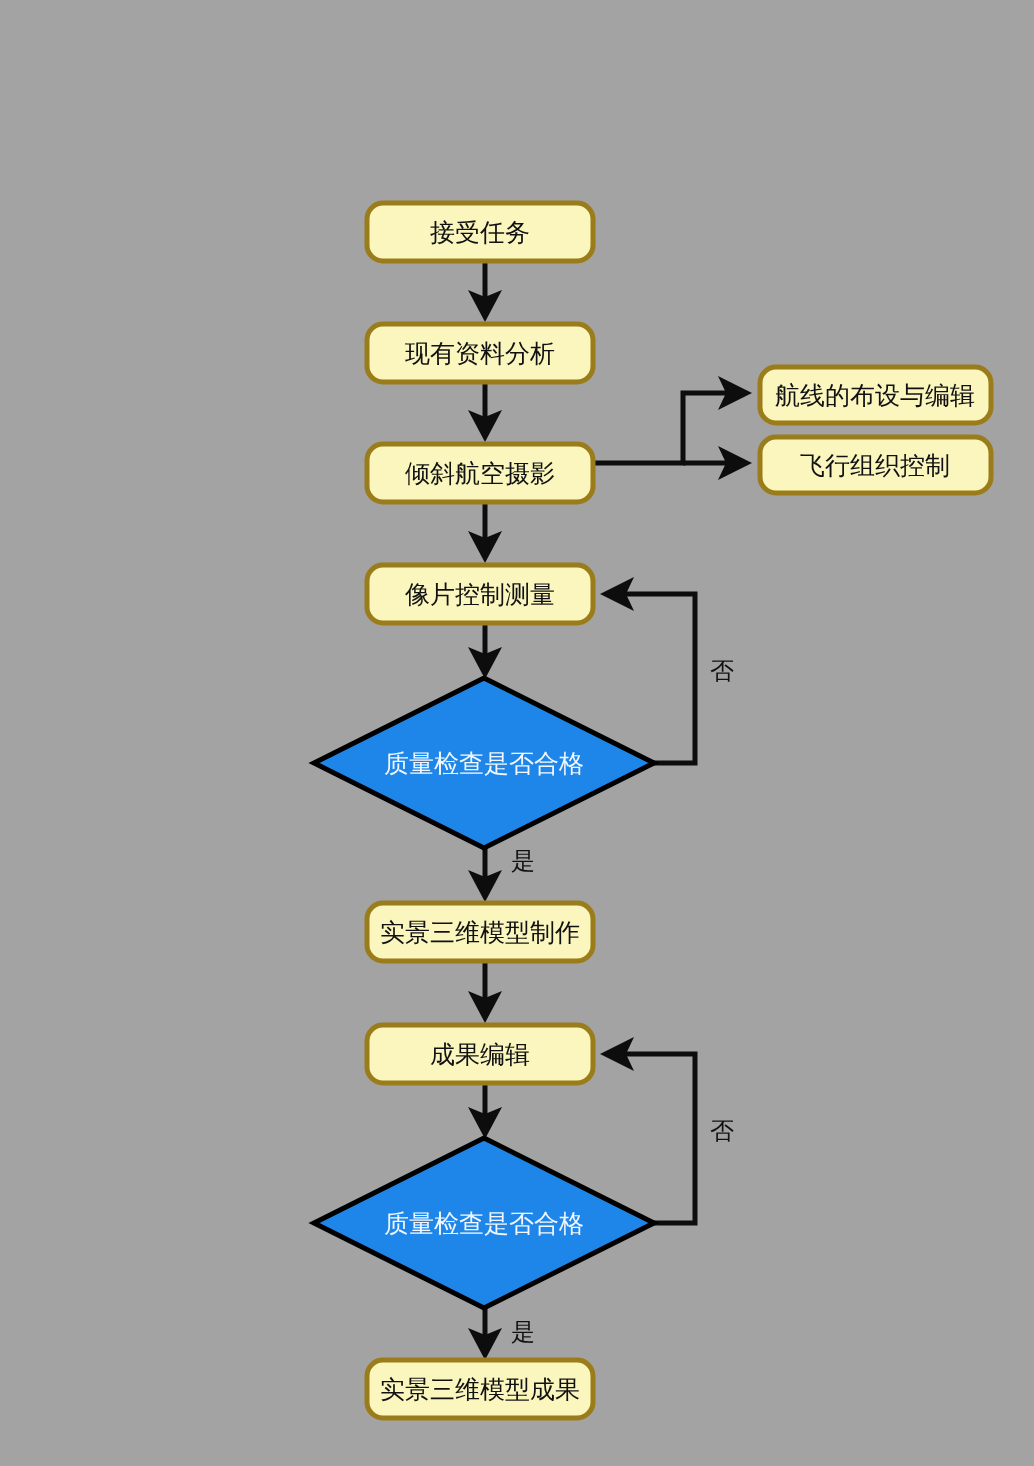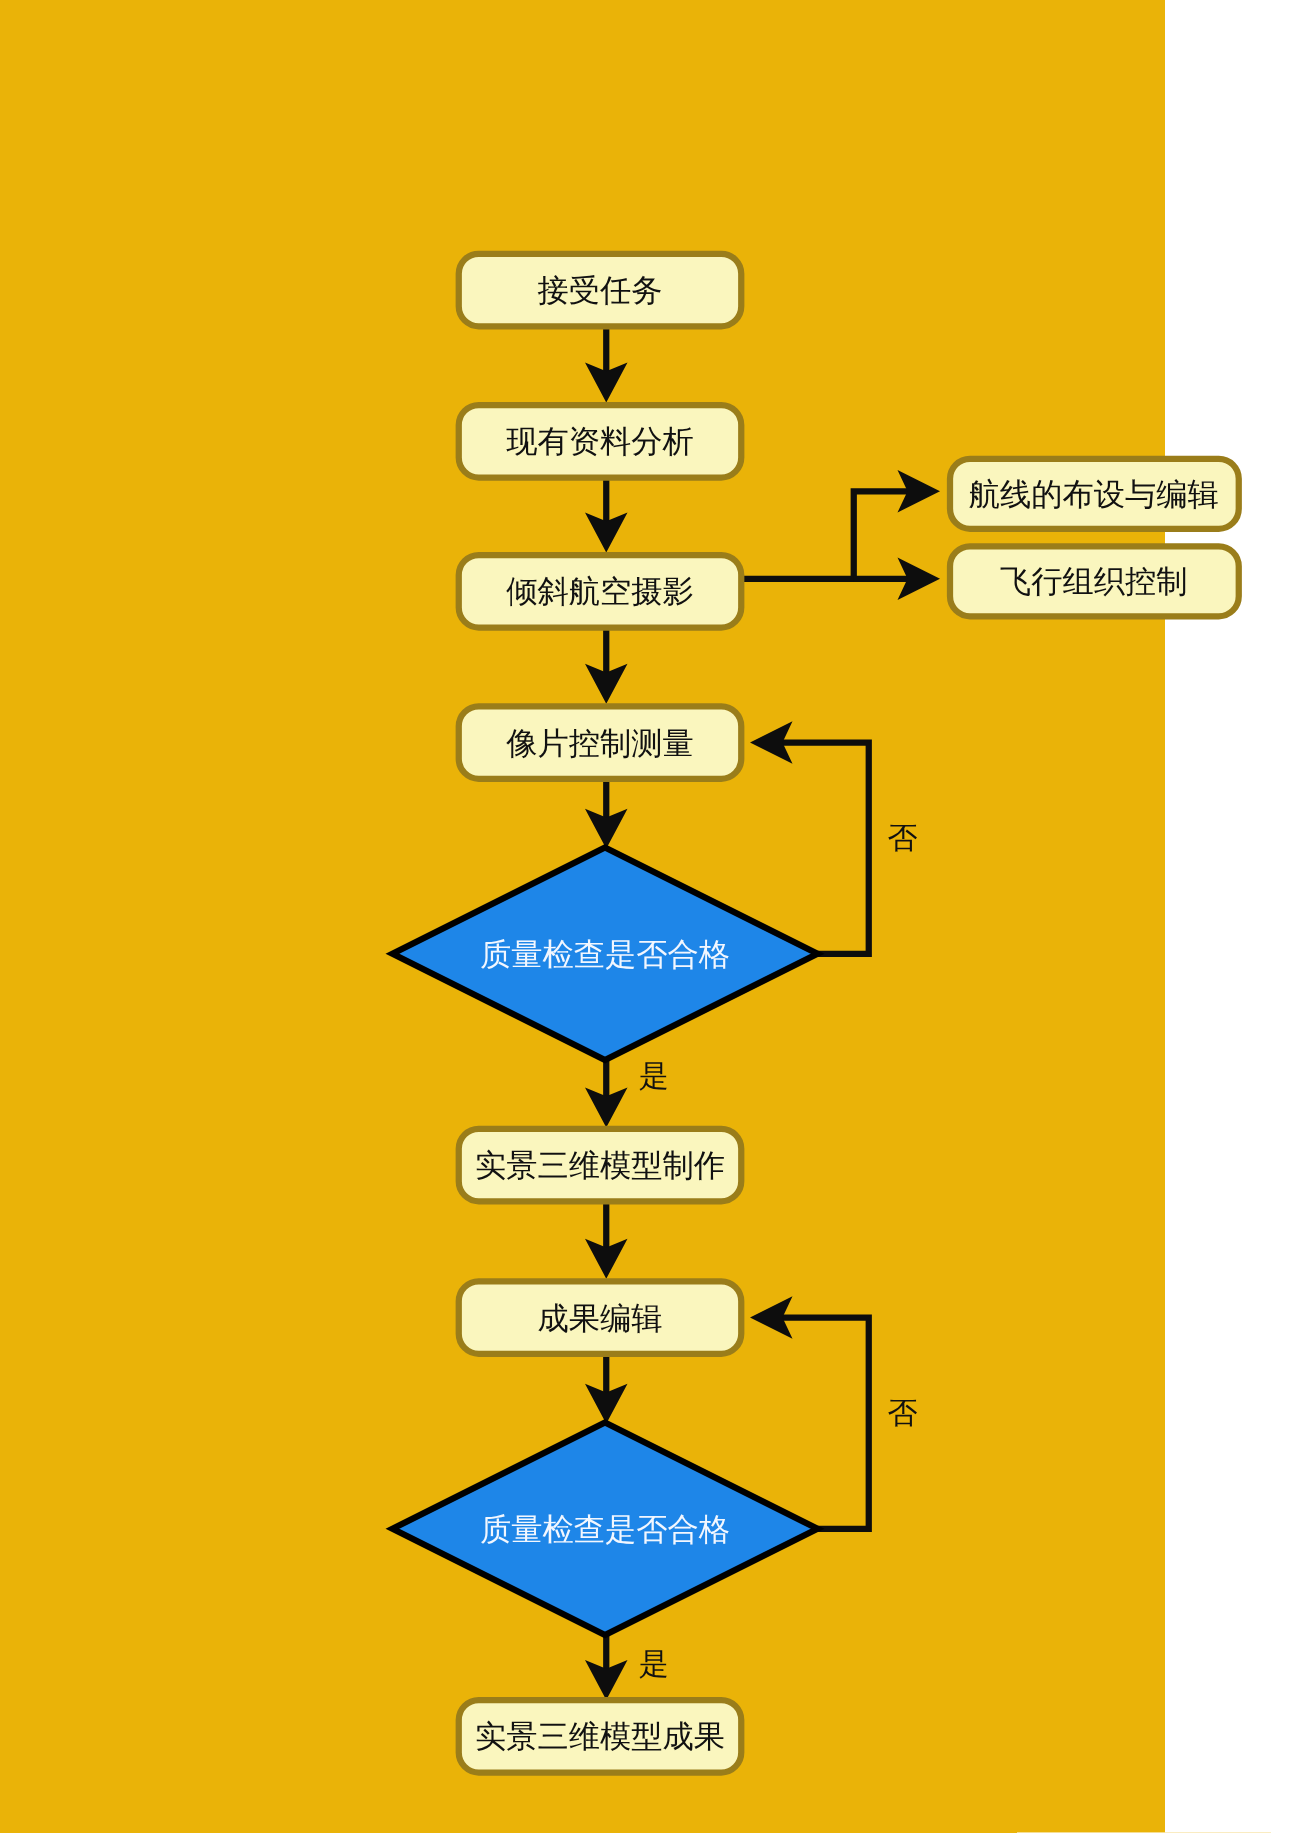--- a/index.html
+++ b/index.html
@@ -9,23 +9,23 @@
     background: #ffffff;
   }
   body {
     width: 1034px;
     height: 1466px;
     overflow: hidden;
     font-family: "DejaVu Sans", "Liberation Sans", sans-serif;
   }
   #flow-root {
     position: relative;
-    width: 932px;
+    width: 1034px;
     height: 1466px;
-    background: #eab308;
+    background: #a3a3a3;
   }
   svg#flow-svg {
     position: absolute;
     left: 0;
     top: 0;
     width: 1034px;
     height: 1466px;
     display: block;
   }
   .proc-rect {

